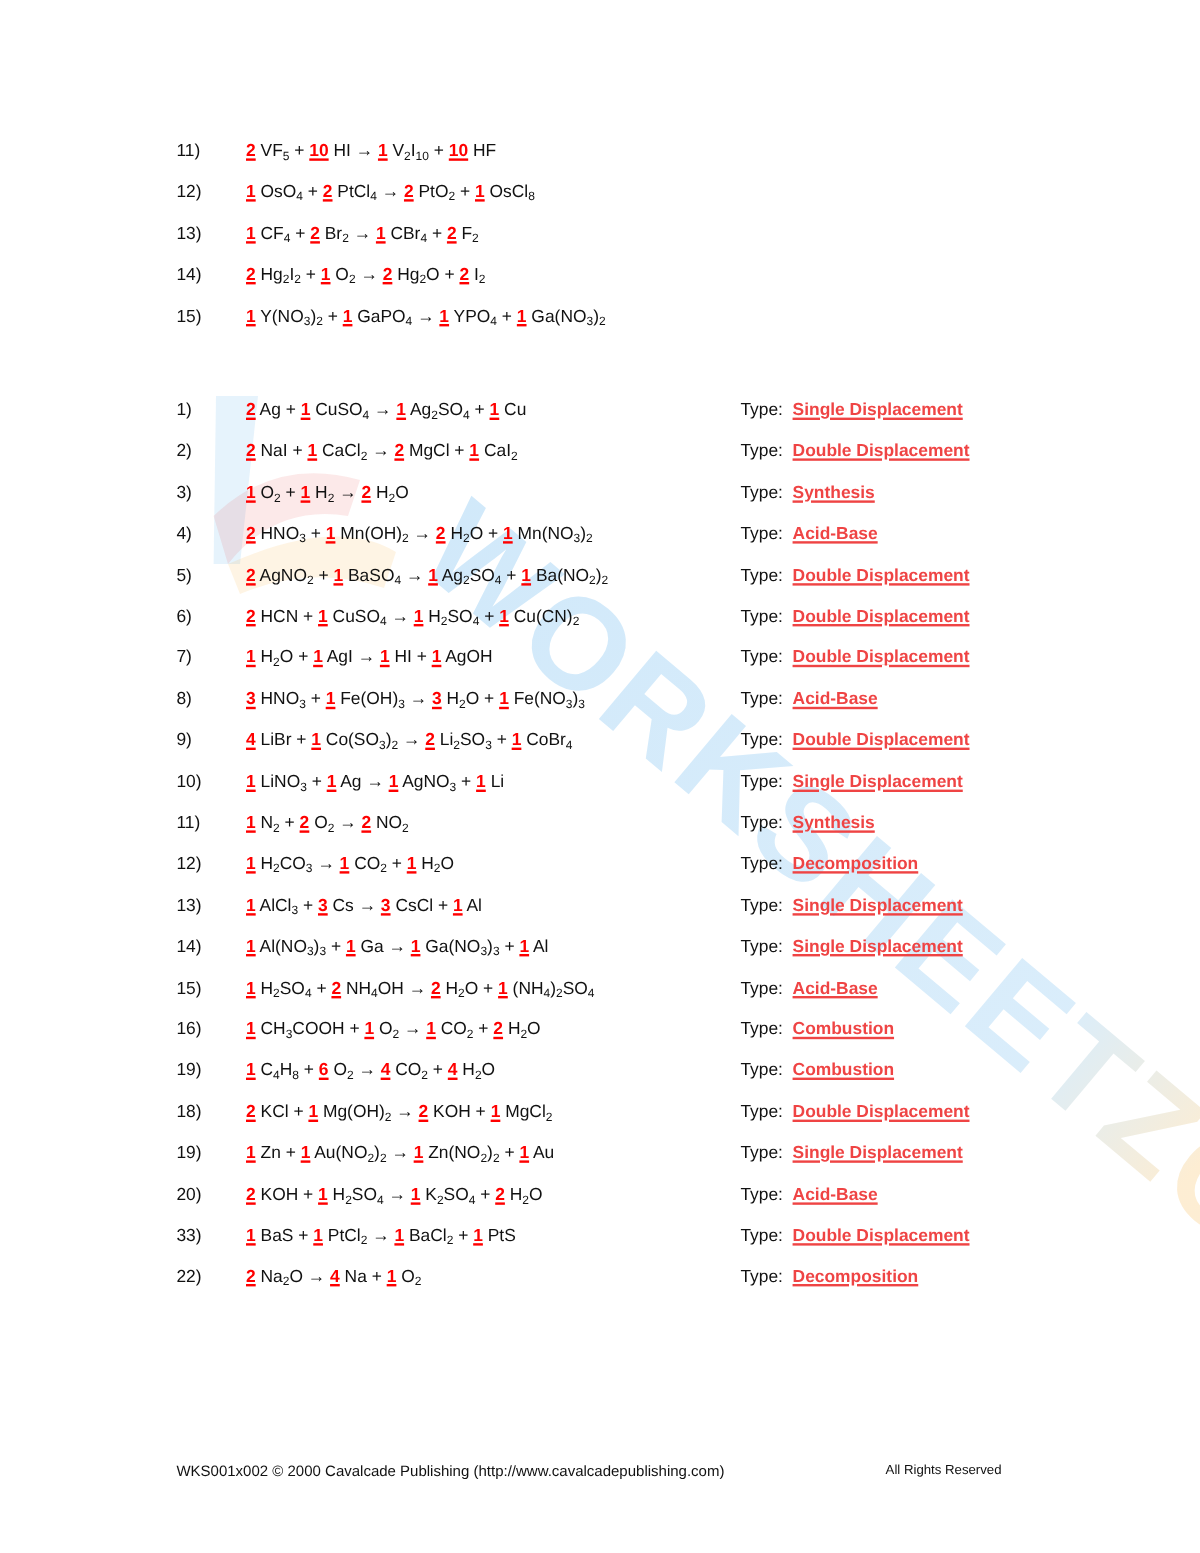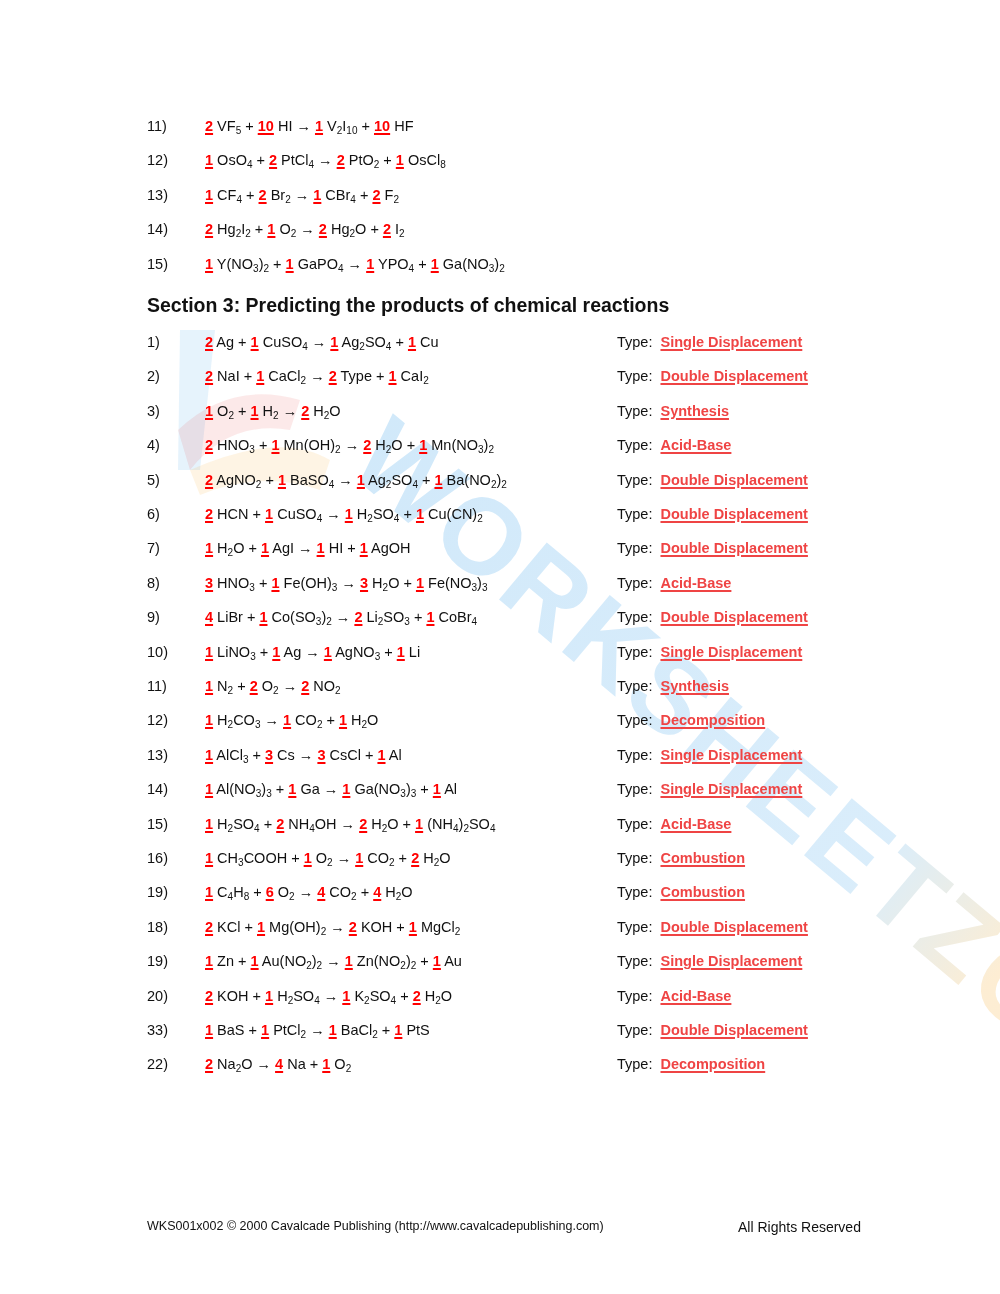--- a/index.html
+++ b/index.html
@@ -10,21 +10,21 @@
   .row { position: absolute; left: 147px; height: 20px; font-size: 14.5px; line-height: 20px; white-space: nowrap; }
   .num { position: absolute; left: 0; top: 0; width: 50px; }
   .eq { position: absolute; left: 58px; top: 0; }
   .type { position: absolute; left: 470px; top: 0; }
   .type-label { margin-right: 8px; }
   .type-val { color: #ef4444; font-weight: bold; text-decoration: underline; text-decoration-thickness: 1.5px; text-underline-offset: 2px; }
   .coef { color: #ff0000; font-weight: bold; text-decoration: underline; text-decoration-thickness: 1.5px; text-underline-offset: 2px; }
   .seg sub { font-size: 10px; vertical-align: -3px; line-height: 0; }
   .section-title { position: absolute; left: 147px; top: 294px; font-size: 19.5px; font-weight: bold; white-space: nowrap; }
   .footer-left { position: absolute; left: 147px; top: 1219px; font-size: 12.5px; white-space: nowrap; }
-  .footer-right { position: absolute; left: 738px; top: 1219px; font-size: 14px; white-space: nowrap; }
+  .footer-right { position: absolute; left: 738px; top: 1219px; font-size: 11px; white-space: nowrap; }
 </style>
 </head>
 <body>
 
 <svg class="watermark" viewBox="0 0 1000 1294" xmlns="http://www.w3.org/2000/svg">
   <defs>
     <linearGradient id="wmGrad" x1="0" y1="0" x2="1" y2="0">
       <stop offset="0" stop-color="#2f9be8" stop-opacity="0.22"></stop>
       <stop offset="0.62" stop-color="#2f9be8" stop-opacity="0.18"></stop>
       <stop offset="0.78" stop-color="#f5a623" stop-opacity="0.2"></stop>
@@ -56,31 +56,30 @@
       <div class="row" style="top: 219.2px;">
         <span class="num">14)</span>
         <span class="eq"><span class="coef">2</span><span class="seg"> Hg<sub>2</sub>I<sub>2</sub> + </span><span class="coef">1</span><span class="seg"> O<sub>2</sub> → </span><span class="coef">2</span><span class="seg"> Hg<sub>2</sub>O + </span><span class="coef">2</span><span class="seg"> I<sub>2</sub></span></span>
       </div>
       <div class="row" style="top: 253.6px;">
         <span class="num">15)</span>
         <span class="eq"><span class="coef">1</span><span class="seg"> Y(NO<sub>3</sub>)<sub>2</sub> + </span><span class="coef">1</span><span class="seg"> GaPO<sub>4</sub> → </span><span class="coef">1</span><span class="seg"> YPO<sub>4</sub> + </span><span class="coef">1</span><span class="seg"> Ga(NO<sub>3</sub>)<sub>2</sub></span></span>
       </div>
     </div>
 
-  <div class="section-title">Section 3:  Predicting the products of chemical reactions</div>
 
   <div id="s3">
       <div class="row" style="top: 332px;">
         <span class="num">1)</span>
         <span class="eq"><span class="coef">2</span><span class="seg"> Ag + </span><span class="coef">1</span><span class="seg"> CuSO<sub>4</sub> → </span><span class="coef">1</span><span class="seg"> Ag<sub>2</sub>SO<sub>4</sub> + </span><span class="coef">1</span><span class="seg"> Cu</span></span>
         <span class="type"><span class="type-label">Type:</span><span class="type-val">Single Displacement</span></span>
       </div>
       <div class="row" style="top: 366.4px;">
         <span class="num">2)</span>
-        <span class="eq"><span class="coef">2</span><span class="seg"> NaI + </span><span class="coef">1</span><span class="seg"> CaCl<sub>2</sub> → </span><span class="coef">2</span><span class="seg"> Type + </span><span class="coef">1</span><span class="seg"> CaI<sub>2</sub></span></span>
+        <span class="eq"><span class="coef">2</span><span class="seg"> NaI + </span><span class="coef">1</span><span class="seg"> CaCl<sub>2</sub> → </span><span class="coef">2</span><span class="seg"> MgCl + </span><span class="coef">1</span><span class="seg"> CaI<sub>2</sub></span></span>
         <span class="type"><span class="type-label">Type:</span><span class="type-val">Double Displacement</span></span>
       </div>
       <div class="row" style="top: 400.8px;">
         <span class="num">3)</span>
         <span class="eq"><span class="coef">1</span><span class="seg"> O<sub>2</sub> +  </span><span class="coef">1</span><span class="seg"> H<sub>2</sub> → </span><span class="coef">2</span><span class="seg"> H<sub>2</sub>O</span></span>
         <span class="type"><span class="type-label">Type:</span><span class="type-val">Synthesis</span></span>
       </div>
       <div class="row" style="top: 435.2px;">
         <span class="num">4)</span>
         <span class="eq"><span class="coef">2</span><span class="seg"> HNO<sub>3</sub> + </span><span class="coef">1</span><span class="seg"> Mn(OH)<sub>2</sub> → </span><span class="coef">2</span><span class="seg"> H<sub>2</sub>O + </span><span class="coef">1</span><span class="seg"> Mn(NO<sub>3</sub>)<sub>2</sub></span></span>

